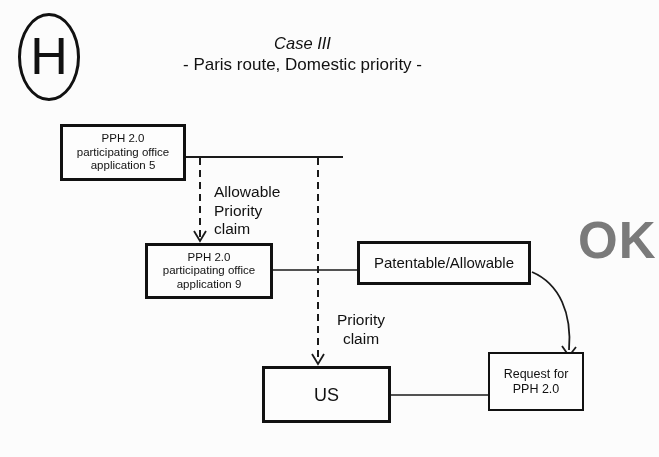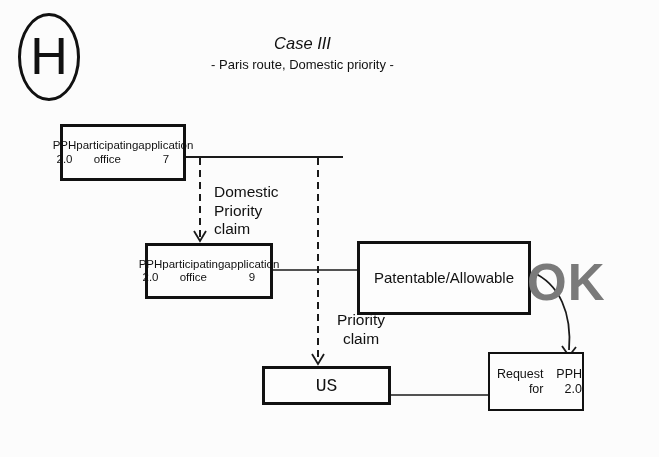--- a/index.html
+++ b/index.html
@@ -44,64 +44,63 @@
     width: 335px;
     text-align: center;
   }
   .title-line1 {
     font-style: italic;
     font-size: 16.5px;
     line-height: 20px;
     margin-top: 6px;
   }
   .title-line2 {
-    font-size: 13px;
+    font-size: 17px;
     line-height: 24px;
   }
   
   .node {
     position: absolute;
     background: #fdfdfd;
     border: 3px solid #111;
     box-sizing: border-box;
     display: flex;
-    flex-direction: row;
+    flex-direction: column;
     align-items: center;
     justify-content: center;
     text-align: center;
   }
   .node.small-text { font-size: 11.5px; line-height: 13.5px; }
   .node.mid-text   { font-size: 15px;  line-height: 18px; }
   .node.big-text   { font-size: 18px;  line-height: 20px; }
   .node.req-text   { font-size: 12.5px; line-height: 14.5px; border-width: 2.5px; }
 
   #box-app1       { left: 60px;  top: 124px; width: 126px; height: 57px; }
   #box-app2       { left: 145px; top: 243px; width: 128px; height: 56px; }
-  #box-patentable { left: 357px; top: 241px; width: 174px; height: 74px; }
-  #box-us         { left: 262px; top: 366px; width: 129px; height: 39px; font-family: Liberation Mono, monospace; }
+  #box-patentable { left: 357px; top: 241px; width: 174px; height: 44px; }
+  #box-us         { left: 262px; top: 366px; width: 129px; height: 57px; }
   #box-request    { left: 488px; top: 352px; width: 96px;  height: 59px; text-align: right; }
 
   
   .flow-label {
     position: absolute;
     font-size: 15.5px;
     line-height: 18.5px;
   }
   #label-domestic { left: 214px; top: 183px; text-align: left; }
   #label-priority { left: 329px; top: 311px; width: 64px; text-align: center; }
 
   #ok-label {
     position: absolute;
-    left: 527px;
+    left: 578px;
     top: 215px;
     font-size: 51px;
     font-weight: bold;
     letter-spacing: 1px;
     line-height: 1;
-    margin-top: 42px;
   }
 
   
   svg.wires {
     position: absolute;
     left: 0;
     top: 0;
     width: 659px;
     height: 457px;
   }
@@ -134,21 +133,21 @@
   </div>
 
   <div class="title-block">
     <div class="title-line1">Case III</div>
     <div class="title-line2">- Paris route, Domestic priority -</div>
   </div>
 
   <div class="node small-text" id="box-app1">
     <div>PPH 2.0</div>
     <div>participating office</div>
-    <div>application 7</div>
+    <div>application 5</div>
   </div>
 
   <div class="node small-text" id="box-app2">
     <div>PPH 2.0</div>
     <div>participating office</div>
     <div>application 9</div>
   </div>
 
   <div class="node mid-text" id="box-patentable">
     <div>Patentable/Allowable</div>
@@ -157,21 +156,21 @@
   <div class="node big-text" id="box-us">
     <div>US</div>
   </div>
 
   <div class="node req-text" id="box-request">
     <div>Request for</div>
     <div>PPH 2.0</div>
   </div>
 
   <div class="flow-label" id="label-domestic">
-    <div>Domestic</div>
+    <div>Allowable</div>
     <div>Priority</div>
     <div>claim</div>
   </div>
 
   <div class="flow-label" id="label-priority">
     <div>Priority</div>
     <div>claim</div>
   </div>
 
   <div id="ok-label" style="color: rgb(122, 122, 122);">OK</div>

